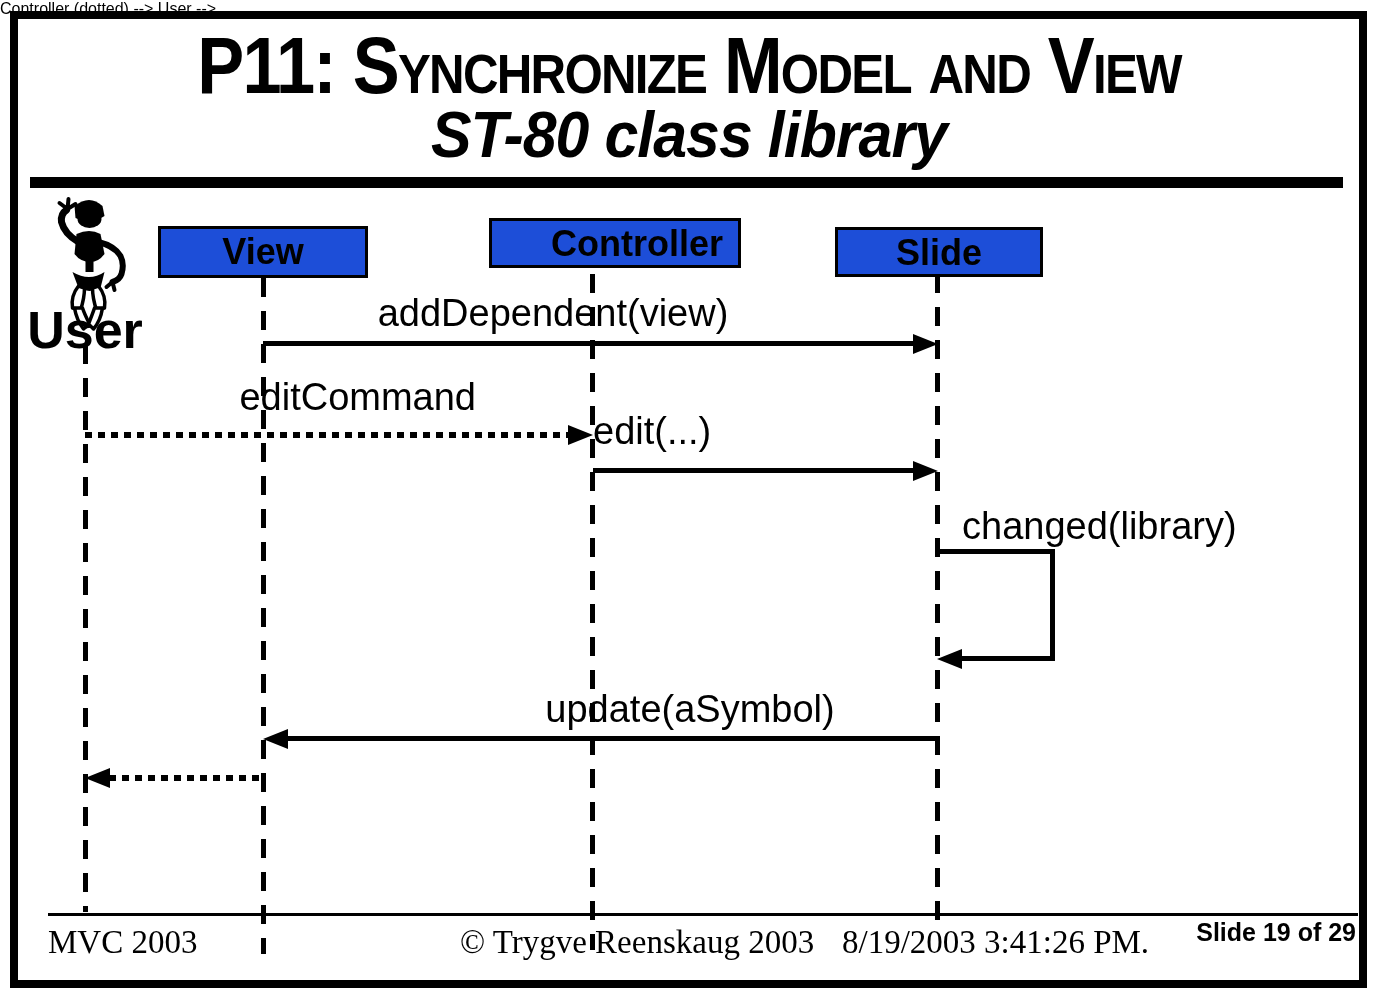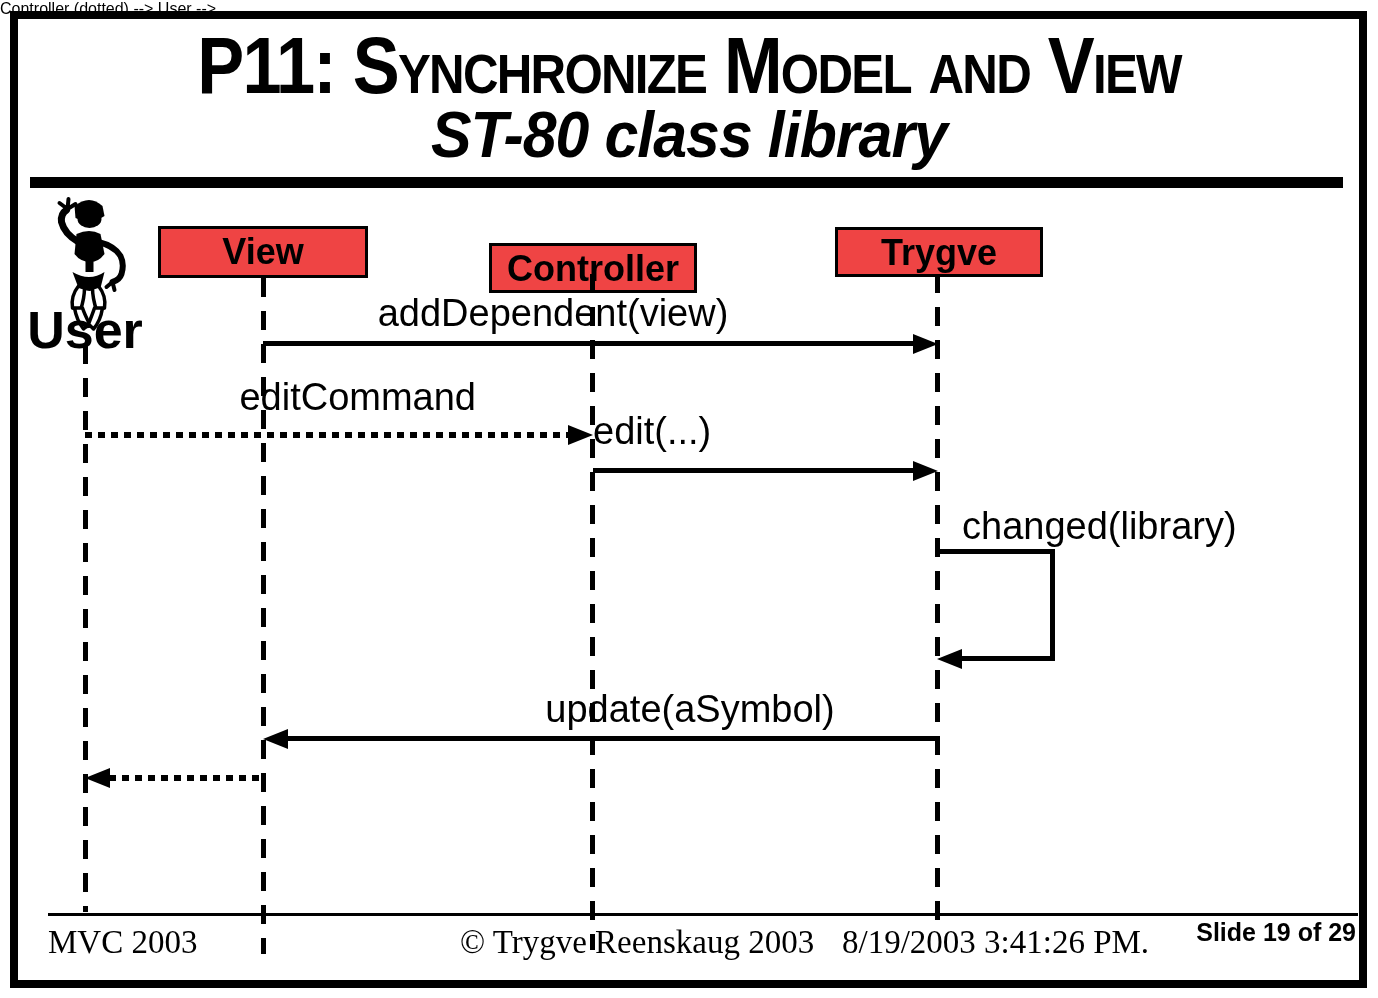--- a/index.html
+++ b/index.html
@@ -10,24 +10,24 @@
   .frame{left:10px;top:11px;width:1341px;height:961px;border:8px solid #000;}
   
   .title1{left:0;top:24px;width:1378px;text-align:center;
           font-size:80px;font-weight:bold;font-variant:small-caps;
           letter-spacing:-2px;transform:scaleX(.88);line-height:84px;white-space:nowrap;}
   .title2{left:0;top:100px;width:1378px;text-align:center;
           font-size:64px;font-weight:bold;font-style:italic;
           letter-spacing:-1px;transform:scaleX(.95);line-height:70px;white-space:nowrap;}
   .rule{left:30px;top:177px;width:1313px;height:11px;background:#000;}
   
-  .abox{border:3px solid #000;background:#ef4444;text-align:center;
+  .abox{border:3px solid #000;background:#1d4ed8;text-align:center;
         font-size:36px;font-weight:bold;line-height:46px;}
   .box-view{left:158px;top:226px;width:204px;height:46px;}
-  .box-controller{left:489px;top:243px;width:202px;height:44px;}
+  .box-controller{left:489px;top:218px;width:202px;height:44px;padding-left:44px;}
   .box-model{left:835px;top:227px;width:202px;height:44px;}
   .userlabel{left:25px;top:300px;width:120px;text-align:center;
              font-size:52px;font-weight:bold;}
   
   .lifeline{width:5px;
     background:repeating-linear-gradient(to bottom,#000 0 19px,transparent 19px 33px);}
   .ll-user{left:83px;top:345px;height:567px;}
   .ll-view{left:261px;top:278px;height:676px;}
   .ll-controller{left:590px;top:274px;height:676px;}
   .ll-model{left:935px;top:274px;height:652px;}
@@ -90,21 +90,21 @@
 <div class="abs lifeline ll-user"></div>
 
 
 <div class="abs abox box-view">
   <span>View</span>
 </div>
 <div class="abs abox box-controller">
   <span>Controller</span>
 </div>
 <div class="abs abox box-model">
-  <span>Trygve</span>
+  <span>Slide</span>
 </div>
 
 <div class="abs lifeline ll-view"></div>
 <div class="abs lifeline ll-controller"></div>
 <div class="abs lifeline ll-model"></div>
 
 
 <div class="abs mlabel" style="left:263px;top:292px;width:580px;text-align:center;">addDependent(view)</div>
 <div class="abs aline" style="left:263px;top:341px;width:652px;"></div>
 <div class="abs head-r" style="left:913px;top:334px;"></div>

